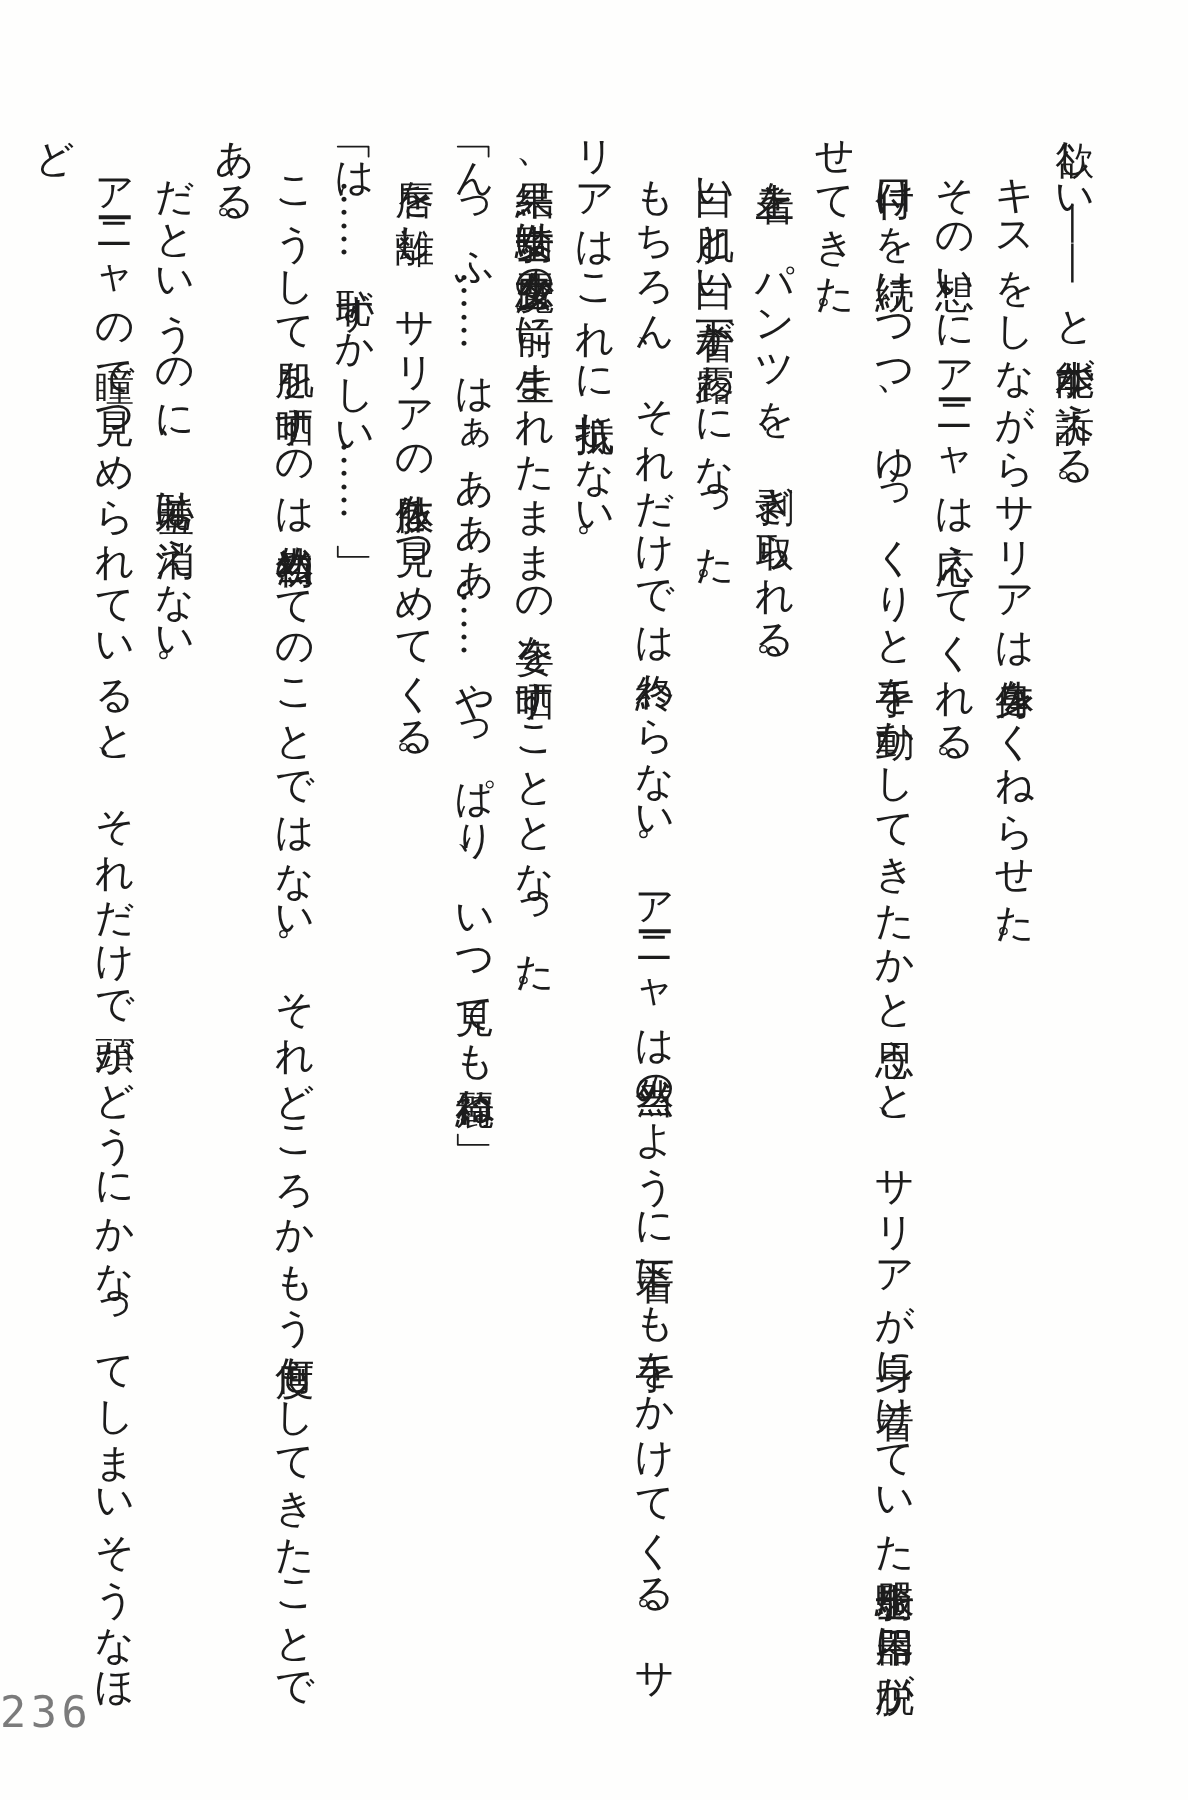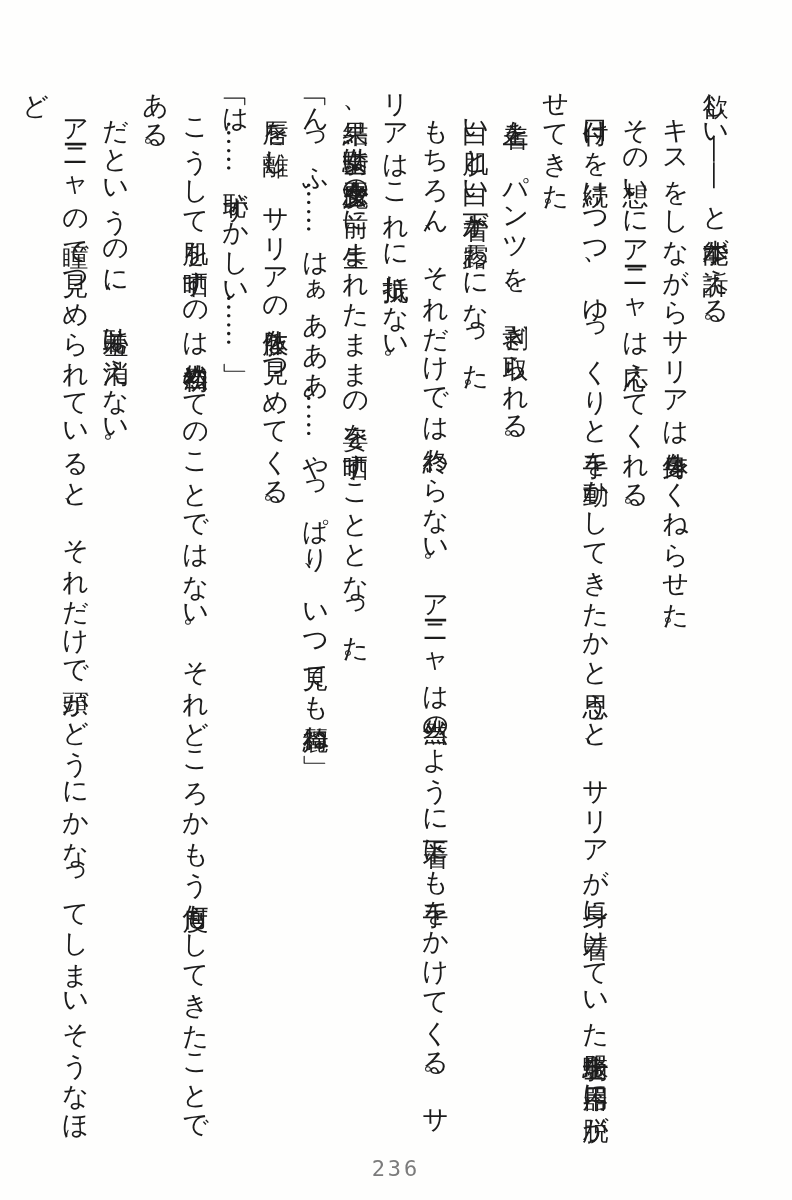--- a/index.html
+++ b/index.html
@@ -43,25 +43,25 @@
   }
   .text-block p.no-indent {
     text-indent: 0;
   }
   .text-block p.dialog {
     text-indent: 0.55em;
   }
   .page-number {
     position: absolute;
     left: 0;
-    top: 1156px;
+    top: 1124px;
     width: 100%;
-    text-align: center;
+    text-align: left;
     font-family: "DejaVu Sans Mono", "Liberation Mono", monospace;
-    font-size: 22px;
+    font-size: 29px;
     color: #7b7b7b;
     letter-spacing: 3px;
   }
 </style>
 </head>
 <body>
 
 <div class="book-page">
 
   <div class="text-block">

